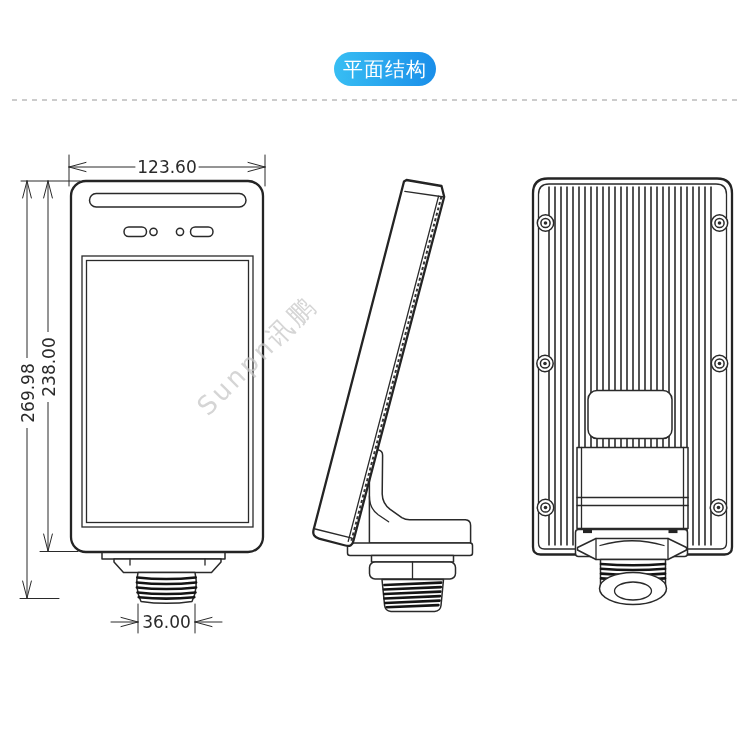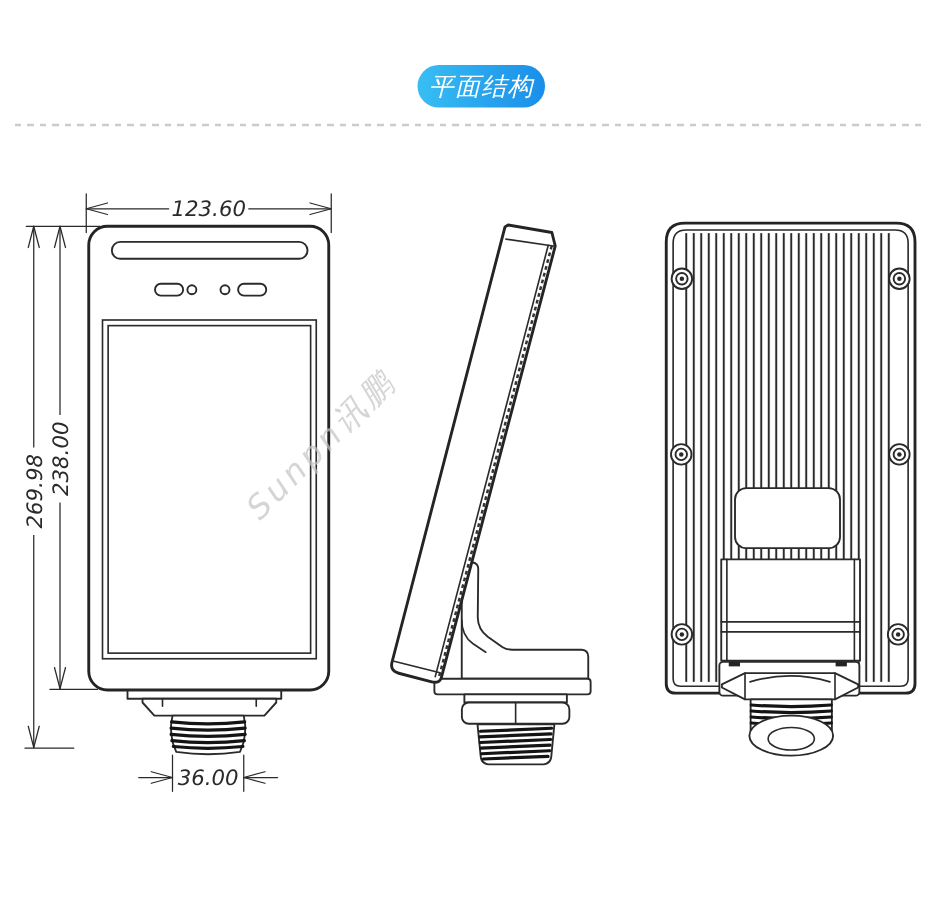--- a/index.html
+++ b/index.html
@@ -1,18 +1,18 @@
 <!DOCTYPE html>
 <html><head>
 <meta charset="utf-8">
 <style>
   html,body { margin:0; padding:0; background:#fff; }
   .page {
     position:relative; width:750px; height:735px; background:#fff;
-    overflow:hidden; font-family:"Liberation Sans", sans-serif;font-style:italic;
+    overflow:hidden; font-family:"Liberation Sans", sans-serif;
   }
   .badge {
     position:absolute; left:334px; top:52px; width:102px; height:34px;
     border-radius:17px; background:linear-gradient(90deg,#38bef3,#1a8ee9);
     display:flex; align-items:center; justify-content:center;
   }
   .badge span {
     color:#fff; font-size:20px; letter-spacing:1px; font-family:"Liberation Sans",sans-serif;
   }
   .divider {

